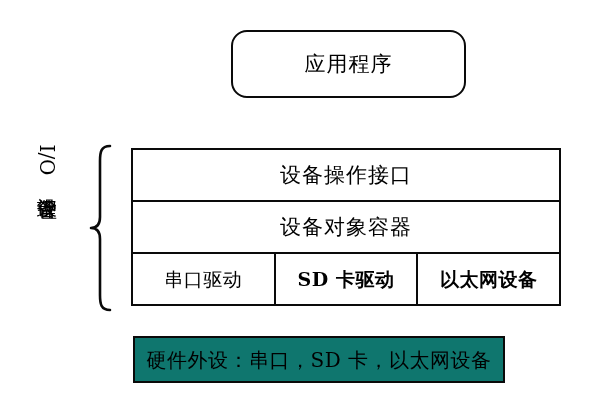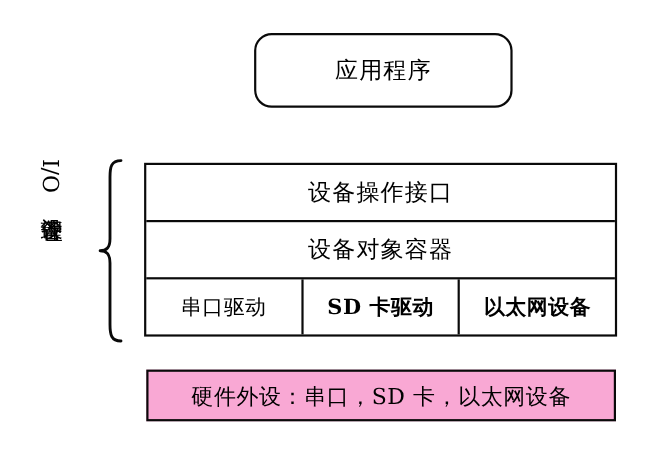--- a/index.html
+++ b/index.html
@@ -129,25 +129,25 @@
     font-size: 19px;
     letter-spacing: 0.5px;
     line-height: 1;
   }
 
   
   .hw-box {
     position: absolute;
     left: 133px;
     top: 336px;
-    width: 427px;
+    width: 372px;
     height: 47px;
     box-sizing: border-box;
     border: 2.5px solid #0a0a0a;
-    background: #f9a8d4;
+    background: #0f766e;
     display: flex;
     align-items: center;
     justify-content: center;
   }
   .hw-box .label {
     font-size: 20px;
     letter-spacing: 0.5px;
     line-height: 1;
   }
 </style>

